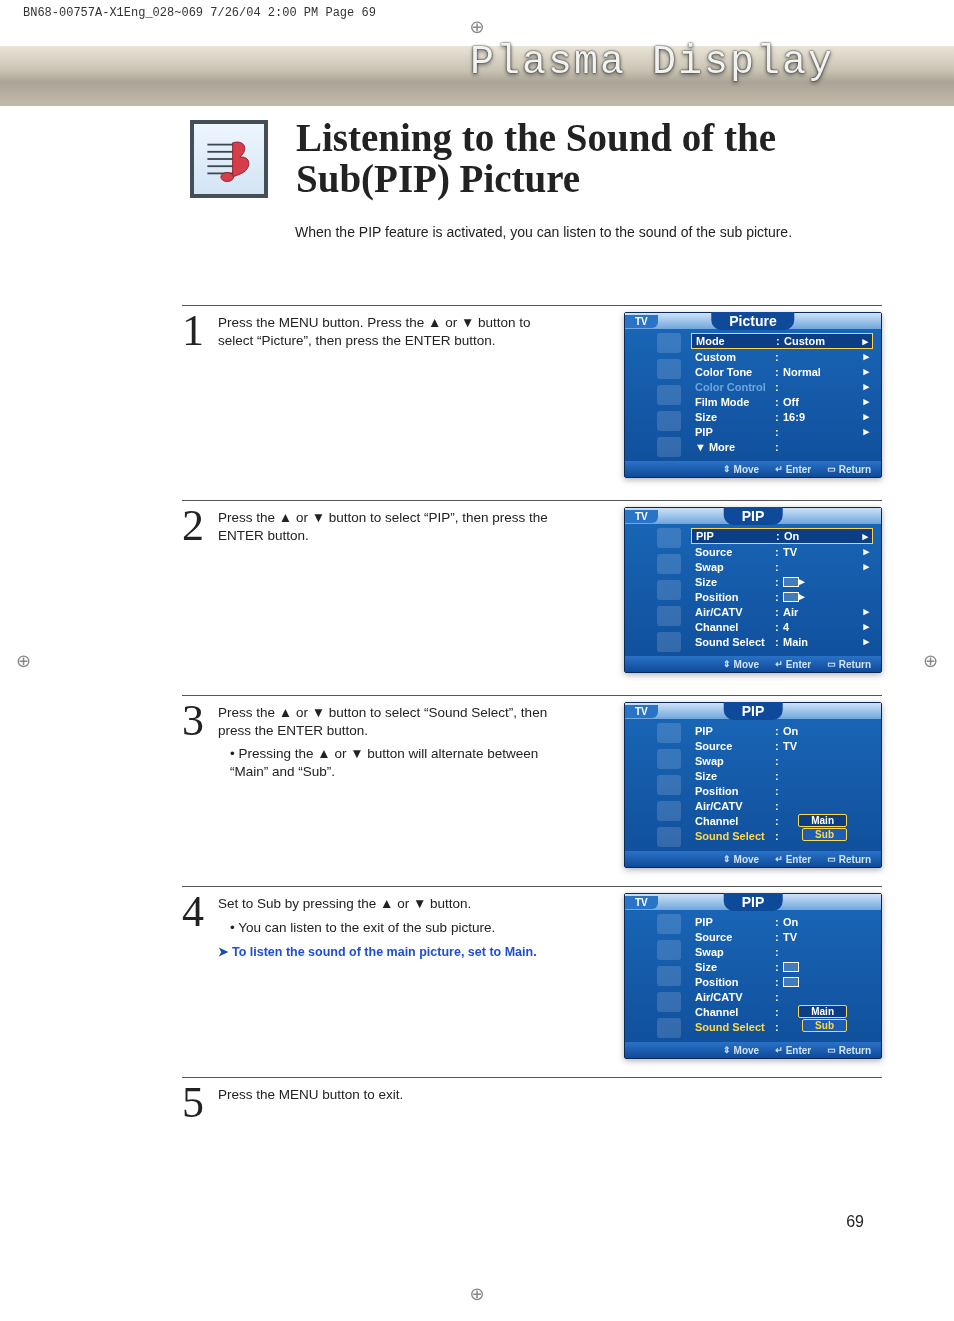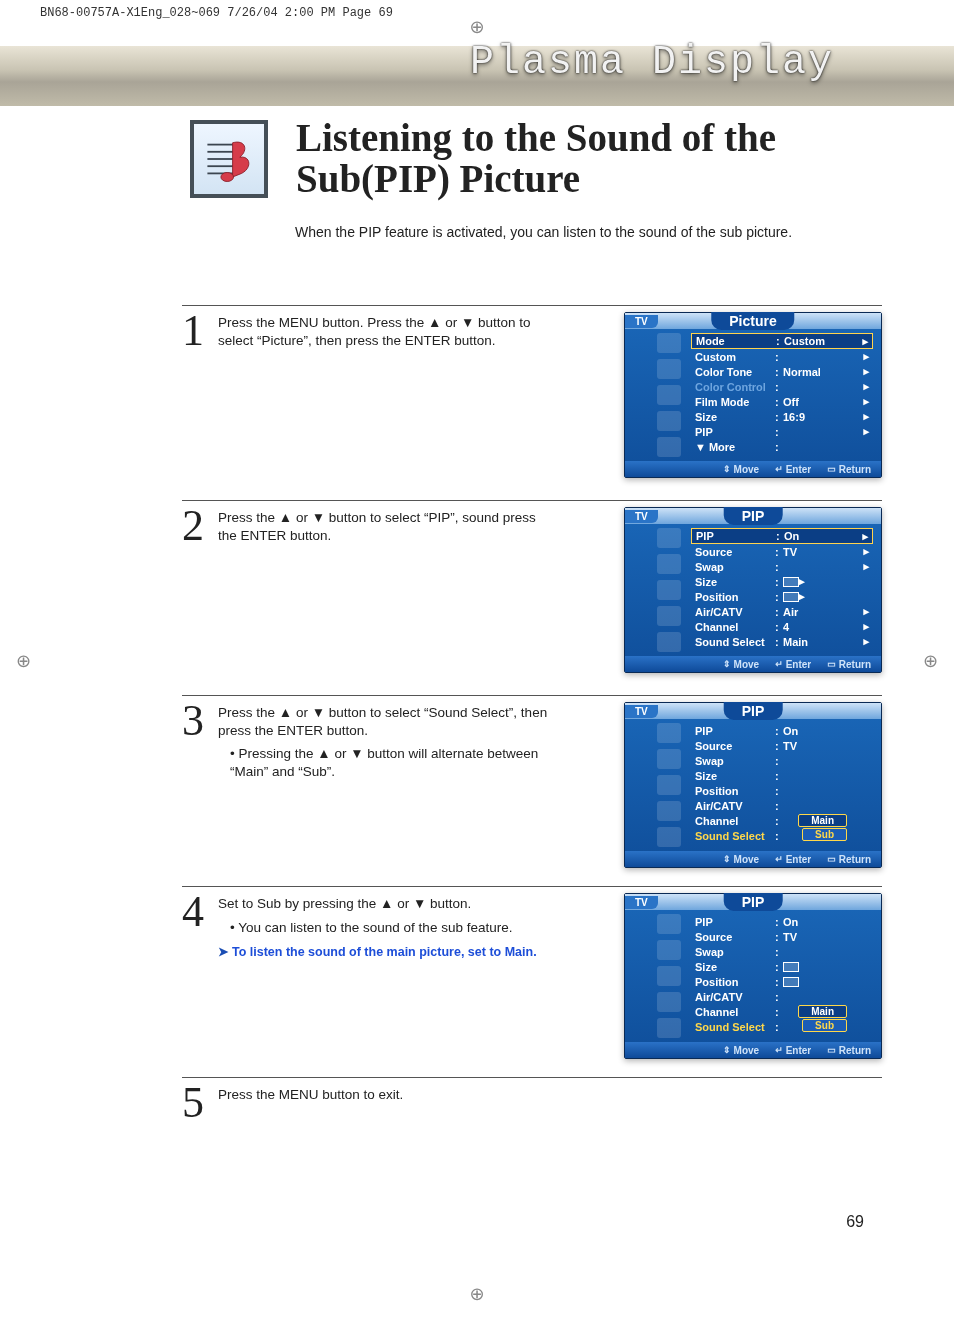--- a/index.html
+++ b/index.html
@@ -7,21 +7,21 @@
     font-family: Arial, Helvetica, sans-serif;
     background: #fff;
     width: 954px;
     height: 1321px;
     position: relative;
     color: #222;
   }
   .print-header {
     font-family: "Courier New", monospace;
     font-size: 12px;
-    padding: 6px 40px;
+    padding: 6px 23px;
     color: #333;
   }
   .crop-top {
     position: absolute;
     left: 50%; top: 16px;
     transform: translateX(-50%);
     font-size: 18px; color: #888;
   }
   .crop-side {
     position: absolute;
@@ -300,21 +300,21 @@
             <span><span class="sym">⇕</span>Move</span>
             <span><span class="sym">↵</span>Enter</span>
             <span><span class="sym">▭</span>Return</span>
           </div>
         </div>
       </div>
     </div>
     <div style="height: 8px;"></div>
     <div class="step">
       <div class="num">2</div>
-      <div class="txt"><span>Press the ▲ or ▼ button to select “PIP”, sound press the ENTER button.</span></div>
+      <div class="txt"><span>Press the ▲ or ▼ button to select “PIP”, then press the ENTER button.</span></div>
       <div style="flex:1;display:flex;justify-content:flex-end;">
         <div class="osd">
           <div class="osd-top">
             <span class="tv-tab">TV</span>
             <span class="title-tab">PIP</span>
           </div>
           <div class="osd-body">
             <div class="osd-icons">
               <div></div>
               <div></div>
@@ -448,21 +448,21 @@
             <span><span class="sym">⇕</span>Move</span>
             <span><span class="sym">↵</span>Enter</span>
             <span><span class="sym">▭</span>Return</span>
           </div>
         </div>
       </div>
     </div>
     <div style="height: 4px;"></div>
     <div class="step">
       <div class="num">4</div>
-      <div class="txt"><span>Set to Sub by pressing the ▲ or ▼ button.</span><div class="bul">You can listen to the sound of the sub feature.</div><div class="note-arrow">To listen the sound of the main picture, set to Main.</div></div>
+      <div class="txt"><span>Set to Sub by pressing the ▲ or ▼ button.</span><div class="bul">You can listen to the exit of the sub picture.</div><div class="note-arrow">To listen the sound of the main picture, set to Main.</div></div>
       <div style="flex:1;display:flex;justify-content:flex-end;">
         <div class="osd">
           <div class="osd-top">
             <span class="tv-tab">TV</span>
             <span class="title-tab">PIP</span>
           </div>
           <div class="osd-body">
             <div class="osd-icons">
               <div></div>
               <div></div>

